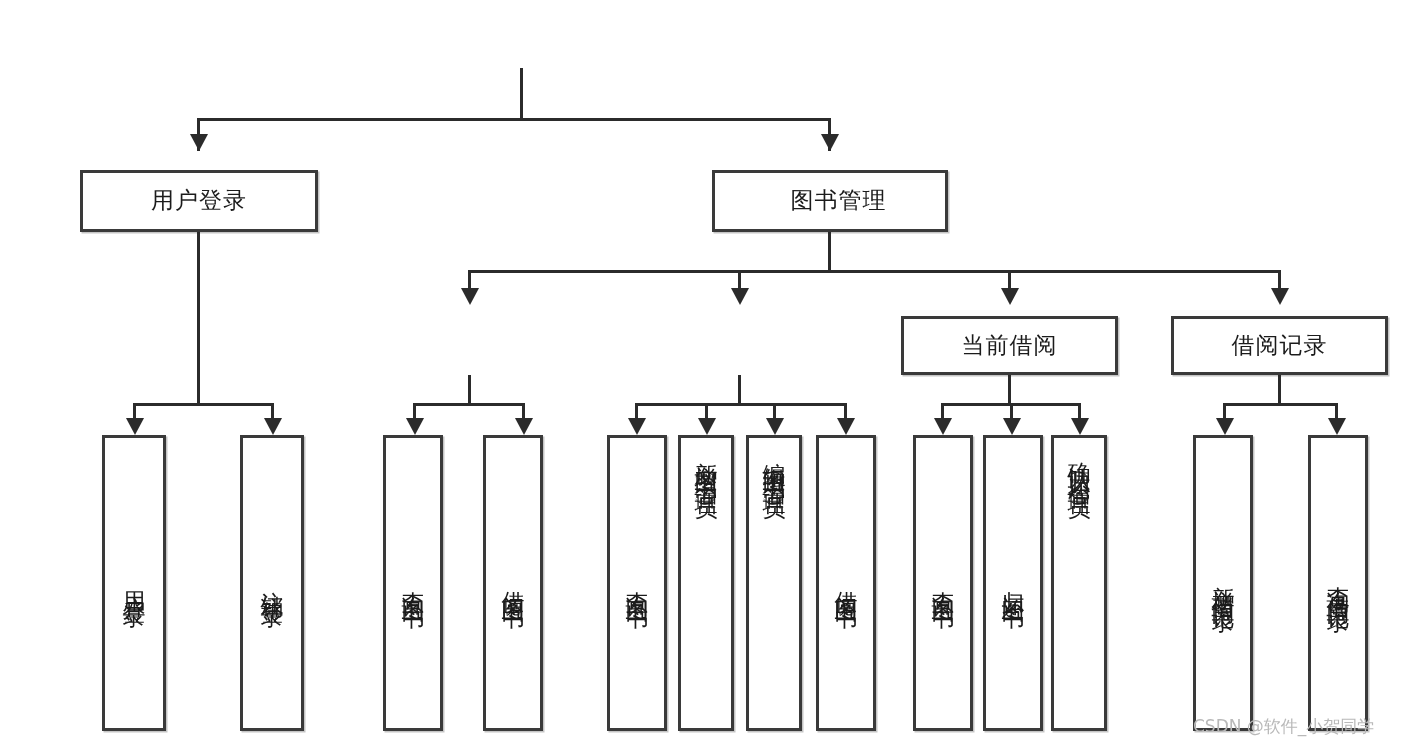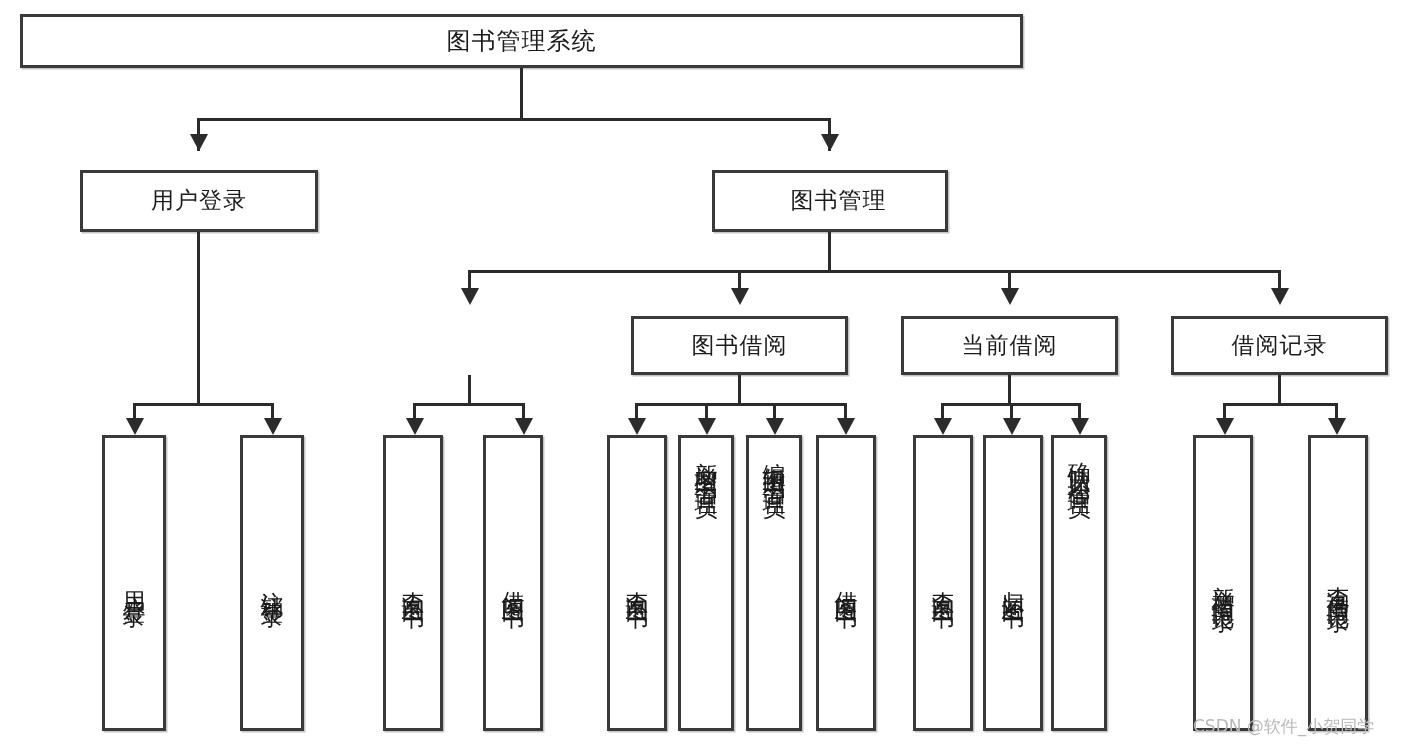--- a/index.html
+++ b/index.html
@@ -78,23 +78,20 @@
     color: #b9b9b9;
     white-space: nowrap;
     font-family: "DejaVu Sans", "Liberation Sans", sans-serif;
   }
 </style>
 </head>
 <body>
 
 <div id="canvas">
 
-  <div class="node h root" style="left:20px; top:14px; width:1003px; height:54px;">
-    <span>图书管理系统</span>
-  </div>
 
   <div class="vline" style="left:520px; top:68px; width:3px; height:52px;"></div>
 
   <div class="hline" style="left:197px; top:118px; width:634px; height:3px;"></div>
 
   <div class="vline" style="left:197px; top:118px; width:3px; height:33px;"></div>
   <div class="arrow" style="left:190px; top:134px;"></div>
   <div class="vline" style="left:828px; top:118px; width:3px; height:33px;"></div>
   <div class="arrow" style="left:821px; top:134px;"></div>
 
@@ -116,23 +113,20 @@
   <div class="hline" style="left:468px; top:270px; width:813px; height:3px;"></div>
   <div class="vline" style="left:468px; top:270px; width:3px; height:27px;"></div>
   <div class="arrow" style="left:461px; top:288px;"></div>
   <div class="vline" style="left:738px; top:270px; width:3px; height:27px;"></div>
   <div class="arrow" style="left:731px; top:288px;"></div>
   <div class="vline" style="left:1008px; top:270px; width:3px; height:27px;"></div>
   <div class="arrow" style="left:1001px; top:288px;"></div>
   <div class="vline" style="left:1278px; top:270px; width:3px; height:27px;"></div>
   <div class="arrow" style="left:1271px; top:288px;"></div>
 
-  <div class="node h" style="left:631px; top:316px; width:217px; height:59px;">
-    <span>图书借阅</span>
-  </div>
   <div class="node h" style="left:1171px; top:316px; width:217px; height:59px;">
     <span>借阅记录</span>
   </div>
   <div class="node h" style="left:901px; top:316px; width:217px; height:59px;">
     <span>当前借阅</span>
   </div>
 
   <div class="vline" style="left:468px; top:375px; width:3px; height:30px;"></div>
   <div class="hline" style="left:413px; top:403px; width:112px; height:3px;"></div>
   <div class="vline" style="left:413px; top:403px; width:3px; height:22px;"></div>

